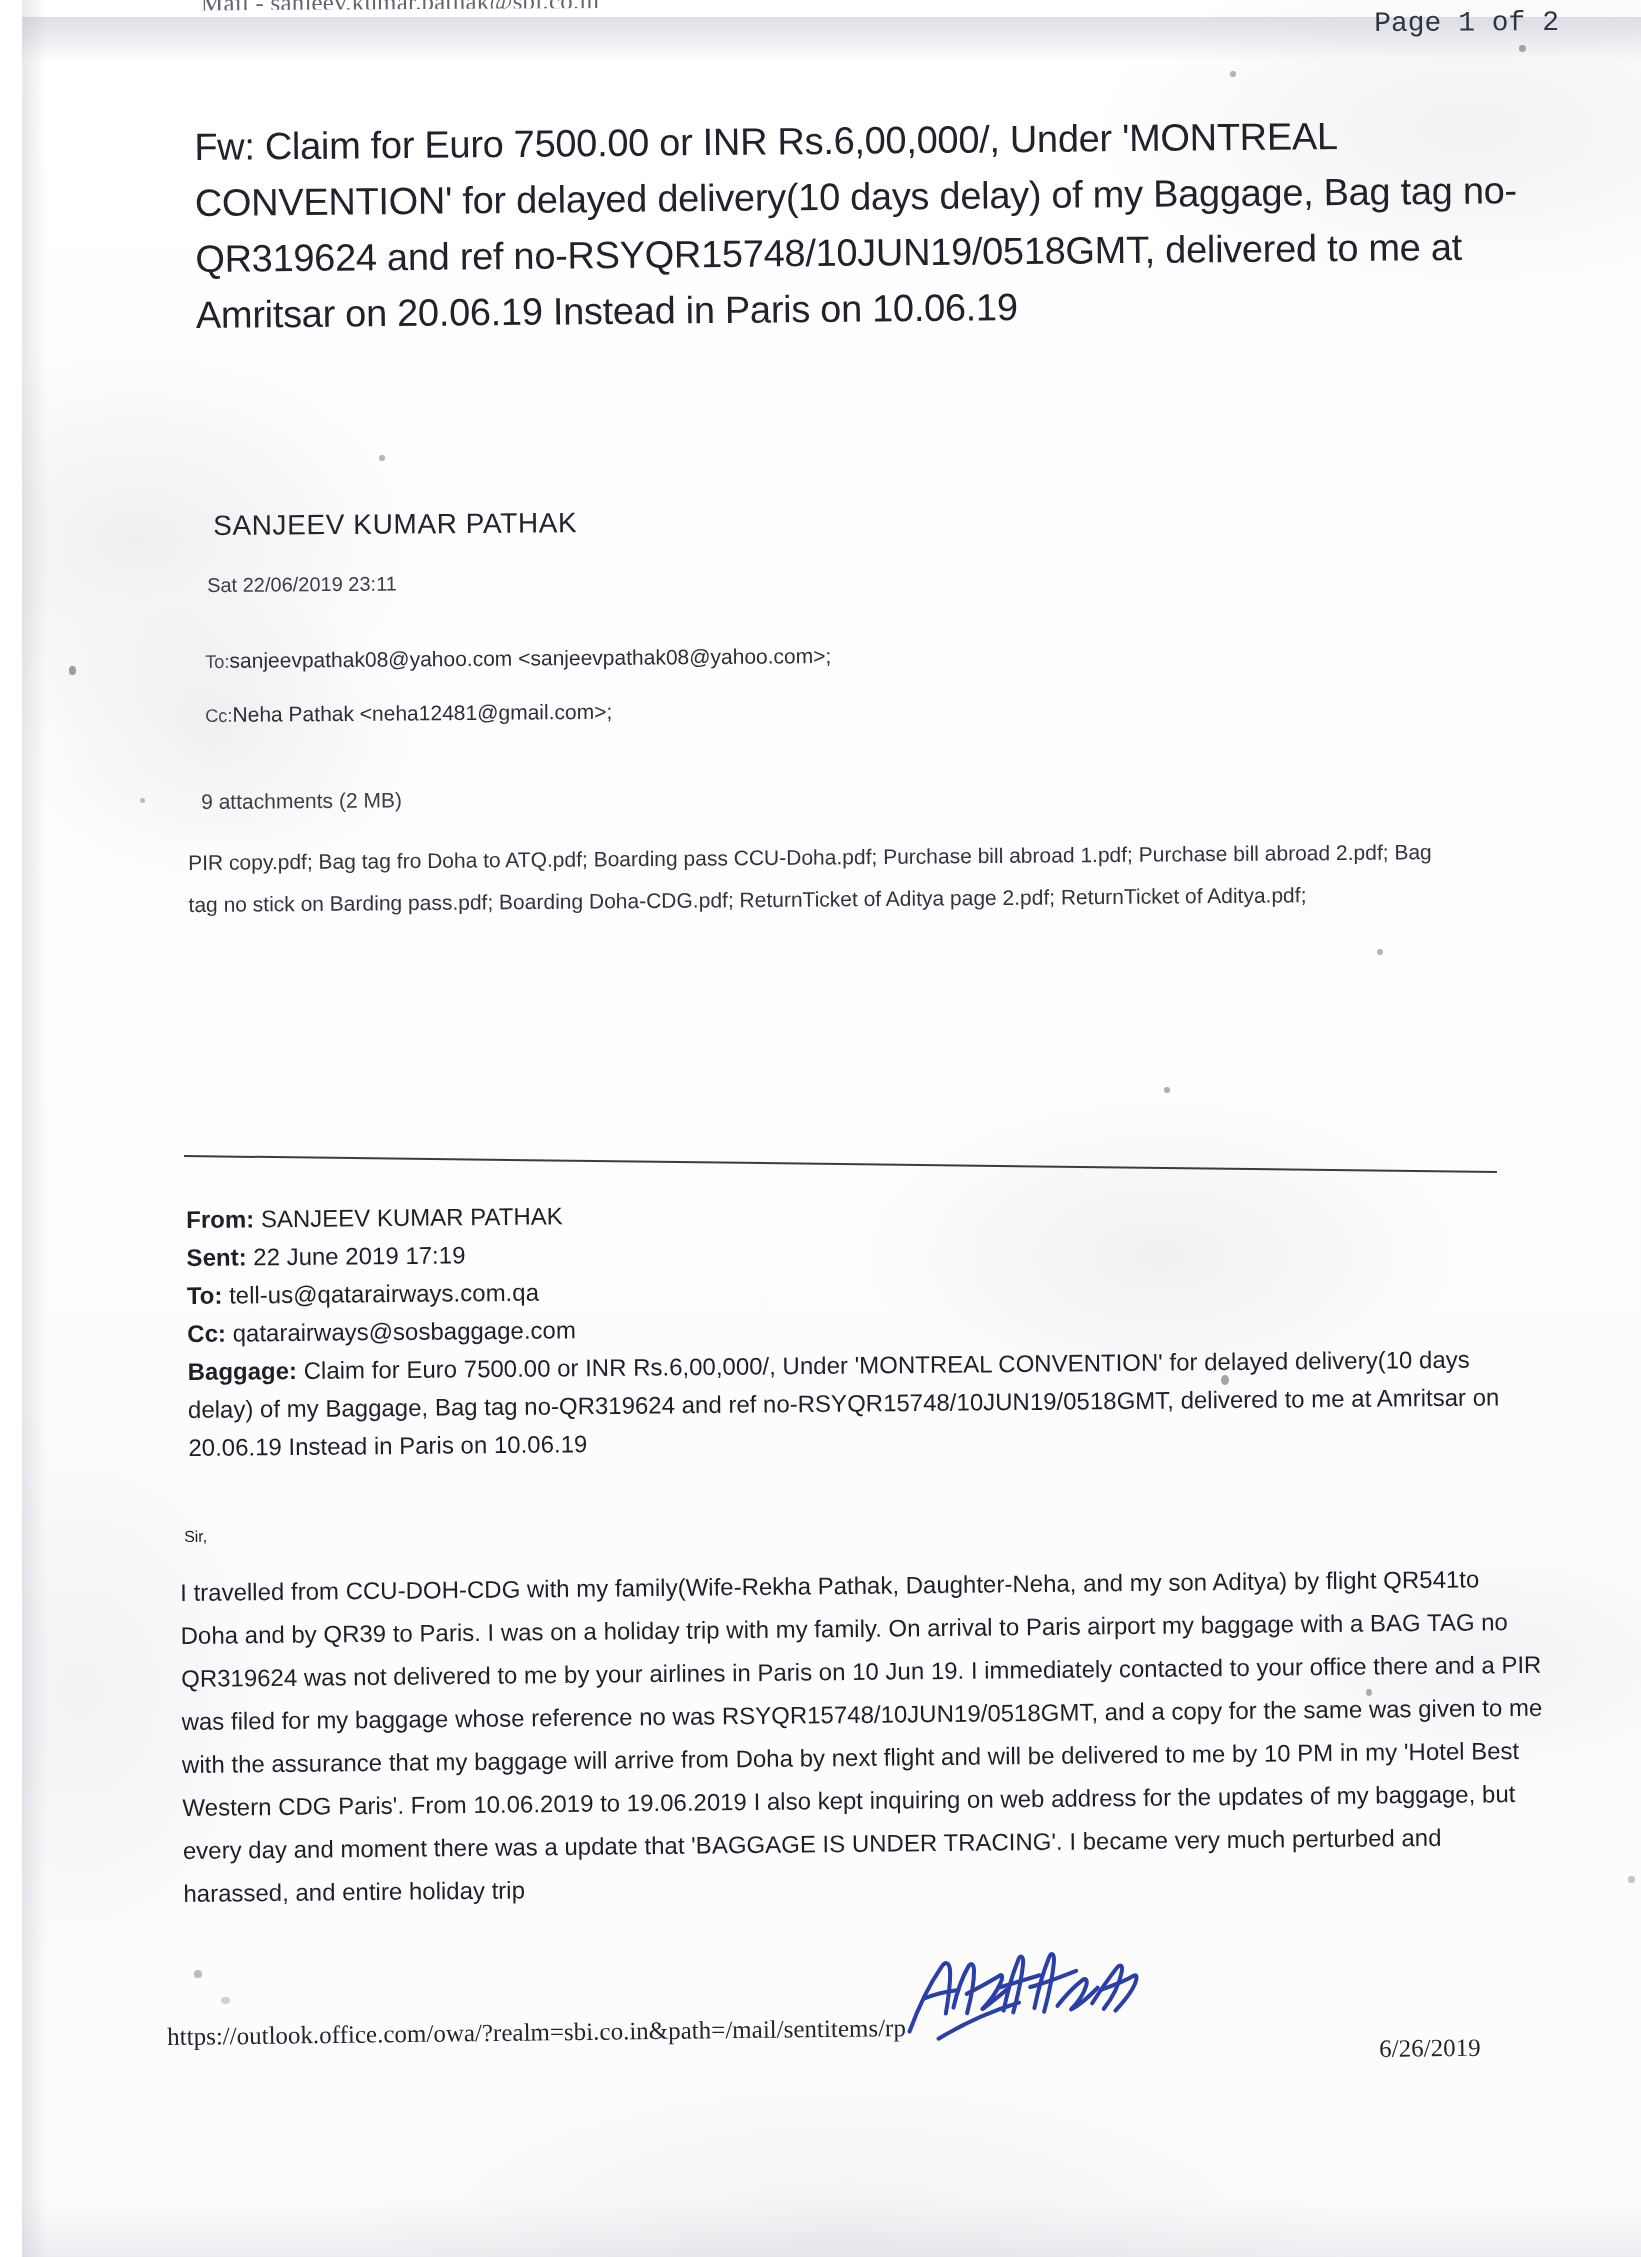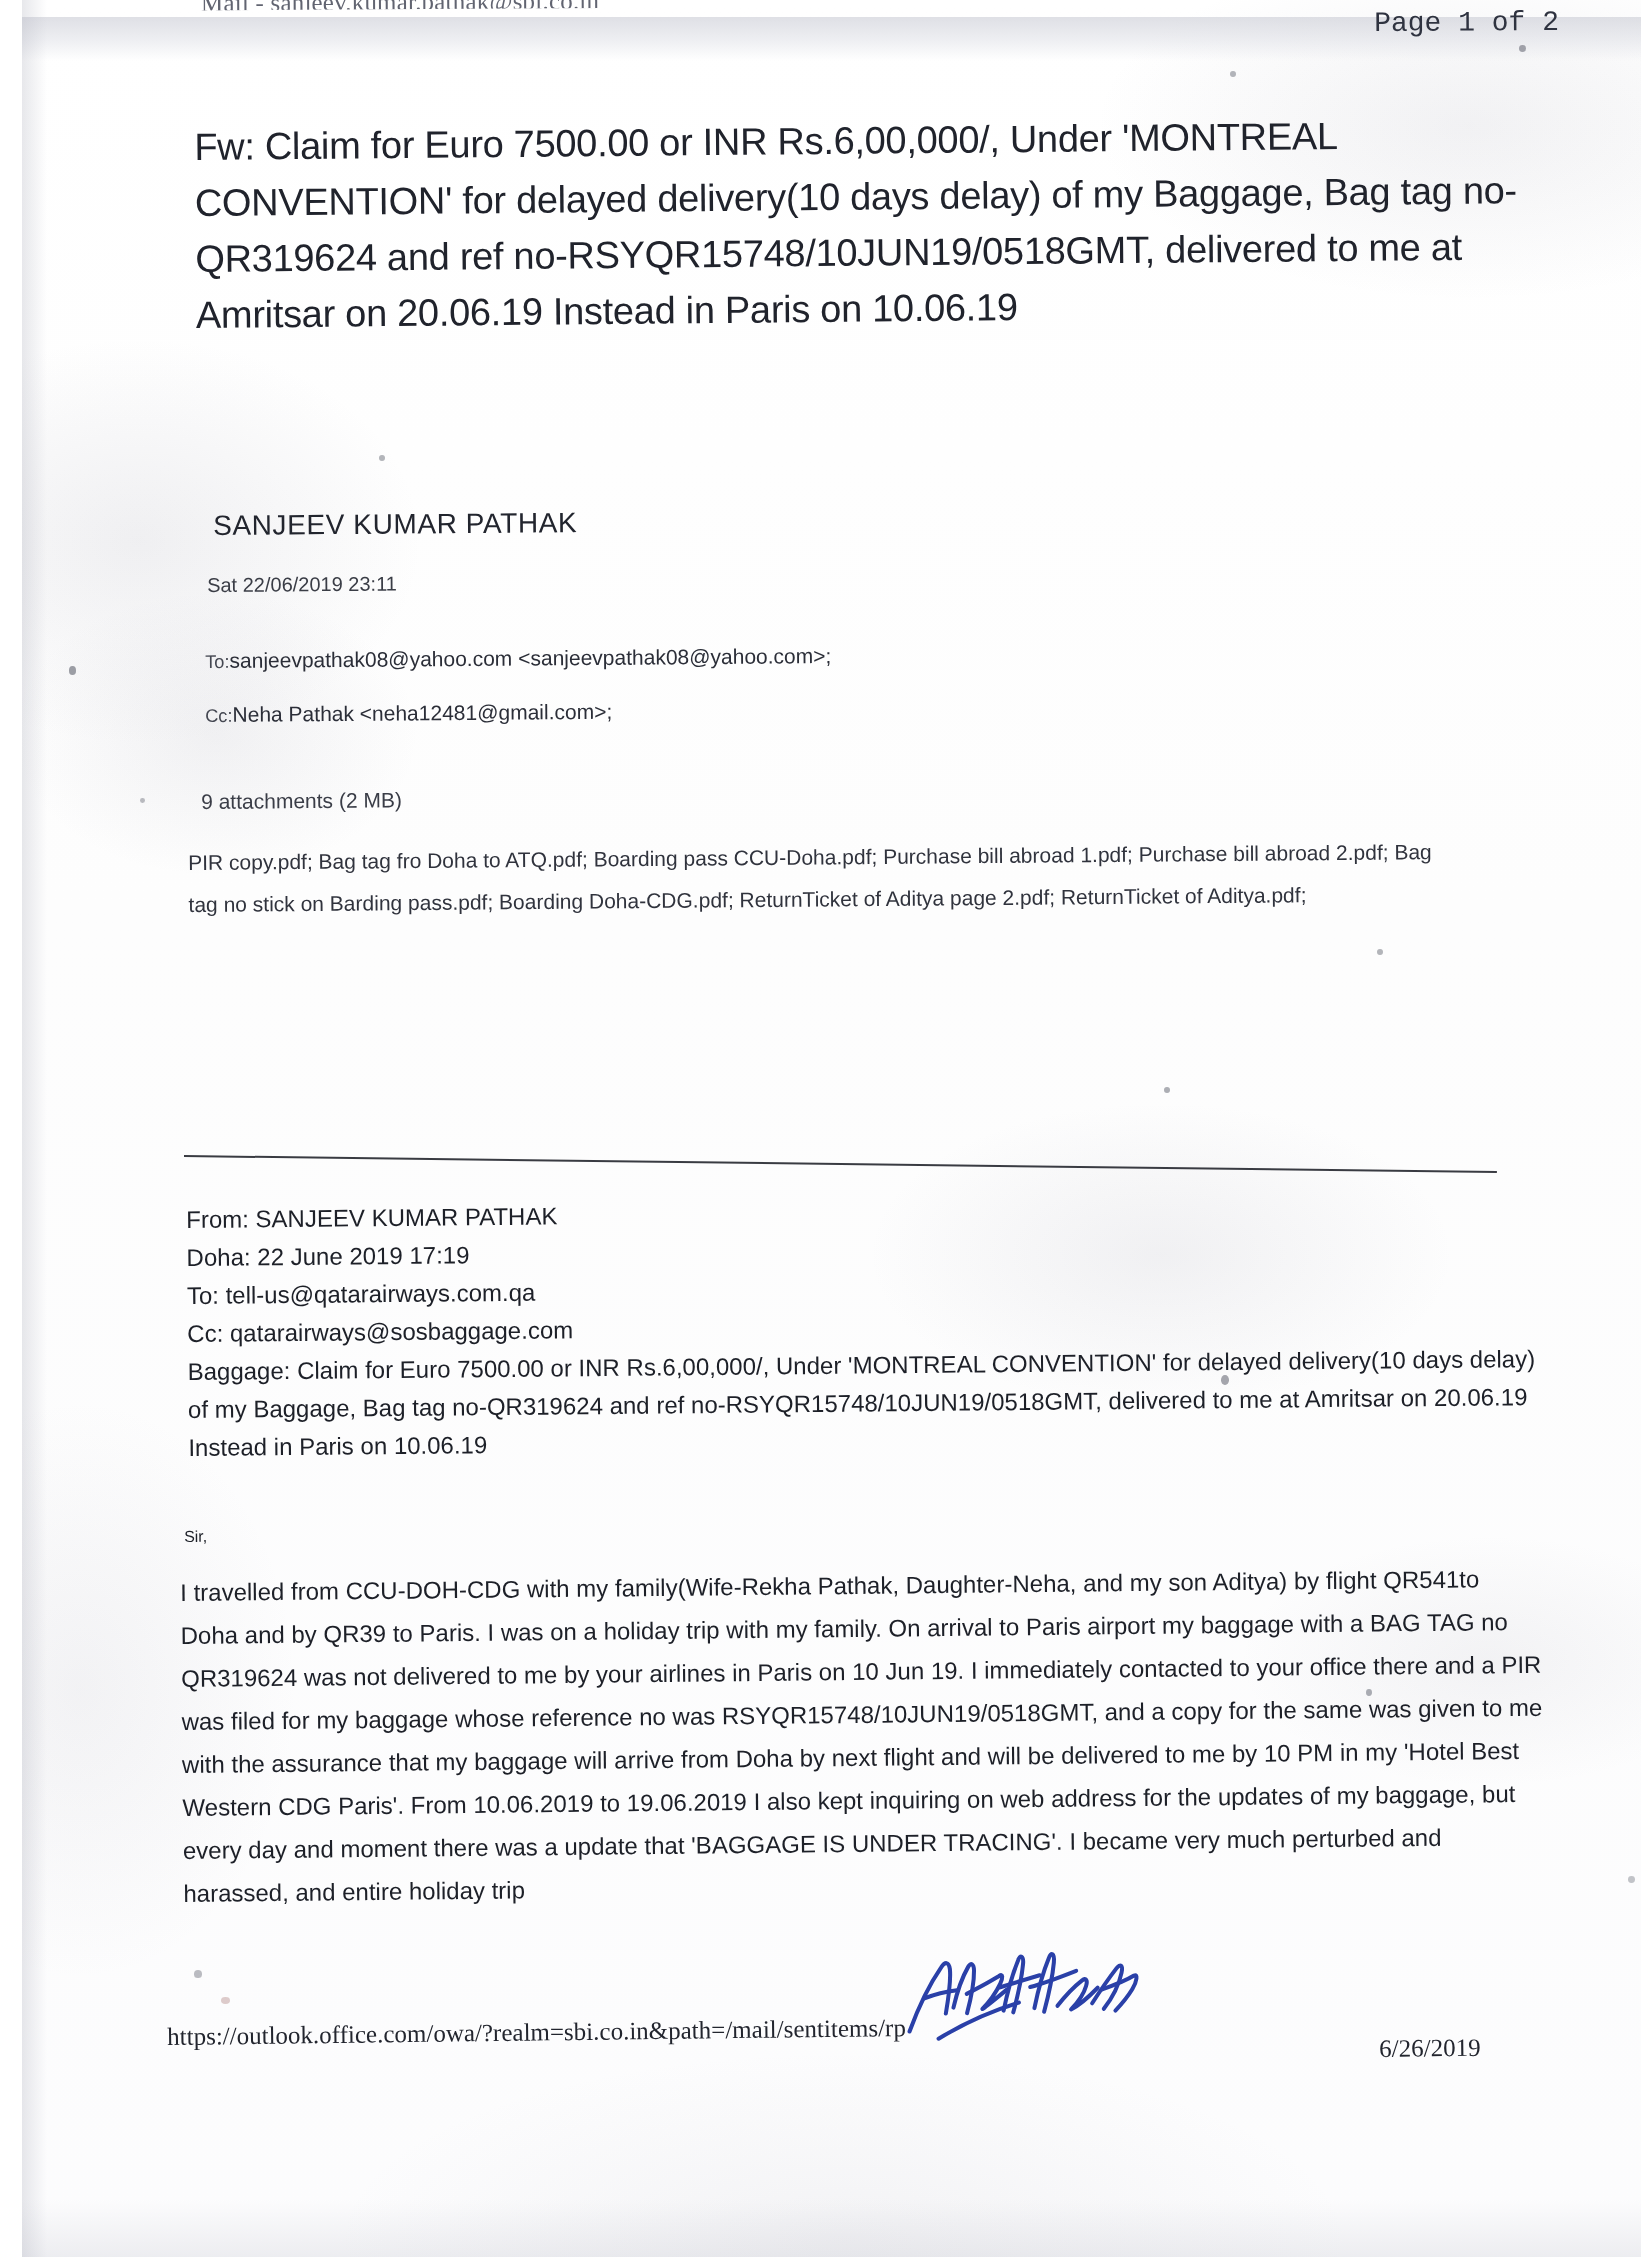--- a/index.html
+++ b/index.html
@@ -153,21 +153,21 @@
 
   
   .fwd {
     left: 164px; top: 1201px;
     width: 1352px;
     font-size: 24px;
     line-height: 38px;
     color: #1d2028;
     transform: rotate(-0.55deg);
   }
-  .fwd b { font-weight: 400; }
+  .fwd b { font-weight: 700; }
   .fwd .subject-line { display: block; }
 
   
   .salutation {
     left: 162px; top: 1528px;
     font-size: 16px;
     color: #1d2028;
     white-space: nowrap;
     transform: rotate(-0.6deg);
   }
@@ -247,21 +247,21 @@
   <div class="skew recip2"><span class="lbl">Cc:</span><span>Neha Pathak &lt;neha12481@gmail.com&gt;;</span></div>
 
   <div class="skew att-count">9 attachments (2 MB)</div>
 
   <div class="skew att-list">PIR copy.pdf; Bag tag fro Doha to ATQ.pdf; Boarding pass CCU-Doha.pdf; Purchase bill abroad 1.pdf; Purchase bill abroad 2.pdf; Bag tag no stick on Barding pass.pdf; Boarding Doha-CDG.pdf; ReturnTicket of Aditya page 2.pdf; ReturnTicket of Aditya.pdf;</div>
 
   <div class="divider"></div>
 
   <div class="skew fwd">
     <div><b>From:</b> <span>SANJEEV KUMAR PATHAK</span></div>
-    <div><b>Doha:</b> <span>22 June 2019 17:19</span></div>
+    <div><b>Sent:</b> <span>22 June 2019 17:19</span></div>
     <div><b>To:</b> <span>tell-us@qatarairways.com.qa</span></div>
     <div><b>Cc:</b> <span>qatarairways@sosbaggage.com</span></div>
     <div class="subject-line"><b>Baggage:</b> <span>Claim for Euro 7500.00 or INR Rs.6,00,000/, Under 'MONTREAL CONVENTION' for delayed delivery(10 days delay) of my Baggage, Bag tag no-QR319624 and ref no-RSYQR15748/10JUN19/0518GMT, delivered to me at Amritsar on 20.06.19 Instead in Paris on 10.06.19</span></div>
   </div>
 
   <div class="skew salutation">Sir,</div>
 
   <div class="skew body">I travelled from CCU-DOH-CDG with my family(Wife-Rekha Pathak, Daughter-Neha, and my son Aditya) by flight QR541to Doha and by QR39 to Paris. I was on a holiday trip with my family. On arrival to Paris airport my baggage with a BAG TAG no  QR319624 was not delivered to me by your airlines in Paris on 10 Jun 19. I immediately contacted to your office there and a PIR was filed for my baggage whose reference no was RSYQR15748/10JUN19/0518GMT,  and a copy for the same was given to me with the assurance that my baggage will arrive from Doha by next flight and will be delivered to me by 10 PM in my 'Hotel Best Western CDG Paris'. From 10.06.2019 to 19.06.2019 I also kept inquiring on web address  for the updates of my baggage, but every day and moment there was a update that 'BAGGAGE IS UNDER TRACING'. I became very much perturbed and harassed, and  entire holiday trip</div>
 
   <svg class="signature" viewBox="0 0 250 110">

